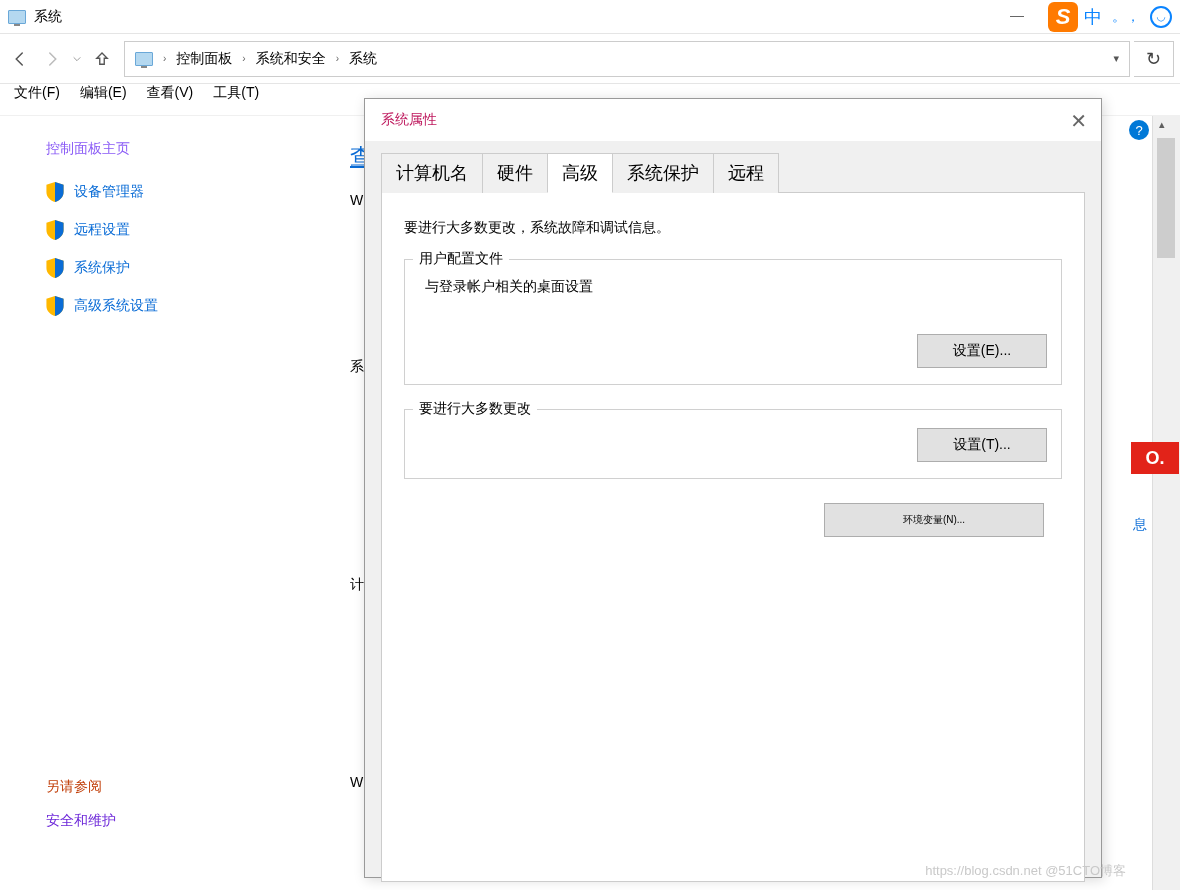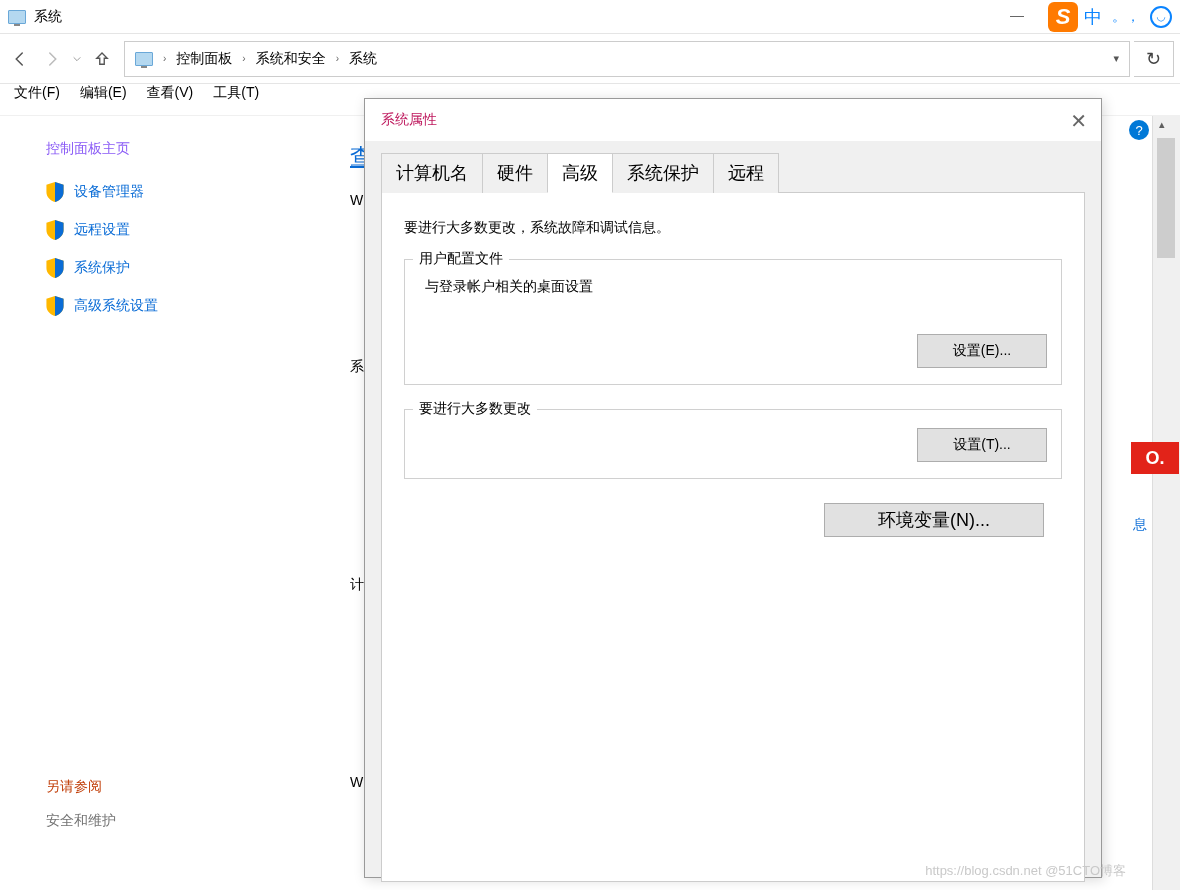--- a/index.html
+++ b/index.html
@@ -33,21 +33,21 @@
     .menubar { height: 32px; display: flex; padding: 0 14px; gap: 20px; border-bottom: 1px solid #f0f0f0; }
 
     
     .content { display: flex; height: calc(100% - 116px); position: relative; }
     .sidebar { width: 330px; padding: 24px 20px 20px 46px; position: relative; }
     .sidebar-title { color: #8b5cf6; margin-bottom: 24px; }
     .sidebar-item { display: flex; align-items: center; gap: 10px; margin-bottom: 18px; color: #0a6cd6; cursor: pointer; }
     .shield-svg { width: 18px; height: 20px; flex-shrink: 0; }
     .see-also { position: absolute; bottom: 60px; left: 46px; }
     .see-also-title { color: #c2410c; margin-bottom: 16px; }
-    .see-also-link { color: #737373; cursor: pointer; }
+    .see-also-link { color: #6d28d9; cursor: pointer; }
 
     .main-panel { flex: 1; padding: 26px 20px; position: relative; }
     .view-title { color: #0a6cd6; font-size: 22px; text-decoration: underline; }
     .win-label { margin-top: 20px; color: #000; }
     .sys-label { margin-top: 150px; }
     .comp-label { margin-top: 200px; }
     .win2-label { margin-top: 180px; }
 
     .right-strip { width: 28px; background: #f0f0f0; border-left: 1px solid #ddd; position: relative; }
     .help-circle { position: absolute; top: 4px; left: -24px; width: 20px; height: 20px; background: #0078d7; border-radius: 50%; color: #fff; font-size: 13px; display: flex; align-items: center; justify-content: center; }
@@ -65,21 +65,21 @@
     .tab { padding: 7px 14px; background: #f0f0f0; border: 1px solid #ccc; border-bottom: none; margin-right: -1px; cursor: pointer; font-size: 18px; text-align: center; }
     .tab.active { background: #fff; border-bottom: 1px solid #fff; position: relative; z-index: 2; }
     .tab-content { background: #fff; border: 1px solid #ccc; margin-top: -1px; padding: 26px 22px 26px 22px; height: 690px; }
     .admin-note { margin-bottom: 22px; }
     .fieldset { border: 1px solid #d0d0d0; padding: 18px 14px 16px 14px; margin-bottom: 24px; position: relative; }
     .legend { position: absolute; top: -10px; left: 8px; background: #fff; padding: 0 6px; font-size: 14px; }
     .fieldset-desc { margin-bottom: 38px; padding-left: 6px; }
     .btn-row { display: flex; justify-content: flex-end; }
     .win-btn { min-width: 130px; height: 34px; background: #e1e1e1; border: 1px solid #adadad; cursor: pointer; font-size: 14px; padding: 0 18px; }
     .env-row { display: flex; justify-content: flex-end; margin-top: 8px; padding-right: 18px; }
-    .env-btn { width: 220px; height: 34px; background: #e1e1e1; border: 1px solid #adadad; cursor: pointer; font-size: 18px; }
+    .env-btn { width: 220px; height: 34px; background: #e1e1e1; border: 1px solid #adadad; cursor: pointer; font-size: 10px; }
 
     .watermark { position: absolute; bottom: 10px; right: 54px; color: #c9c9c9; font-size: 13px; z-index: 20; }
   </style>
 </head>
 <body>
 
 <div class="titlebar">
   <div class="titlebar-left">
     <div class="pc-icon"></div>
     <span>系统</span>

